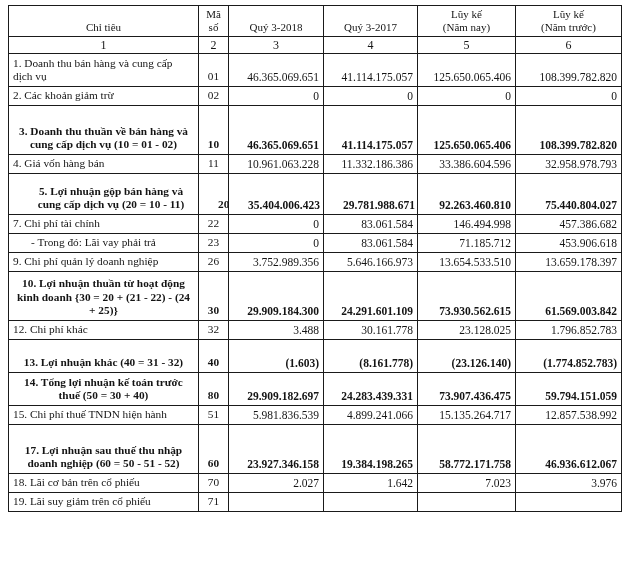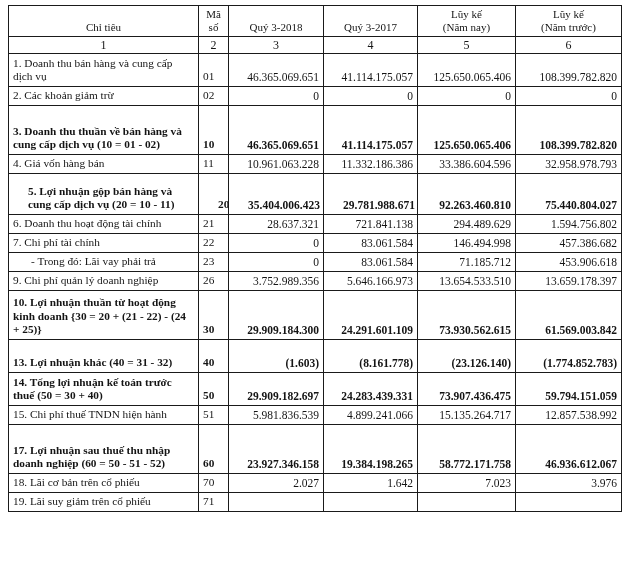--- a/index.html
+++ b/index.html
@@ -66,31 +66,32 @@
   td.label {
     text-align: left;
     padding-left: 8px;
     vertical-align: top;
     margin-left: 17px;
   }
   td.label.sub {
     padding-left: 22px;
   }
   td.code {
+    text-align: center;
     vertical-align: bottom;
   }
   td.num {
     text-align: right;
     vertical-align: bottom;
     white-space: nowrap;
     font-size: 11.5px;
   }
 
   tr.bold td { font-weight: bold; }
-  tr.bold td.label { font-weight: bold; }
+  tr.bold td.label { font-weight: bold; text-align: center; }
 
   
   tr.h1 td { height: 14px; }
   tr.h2 td { height: 28px; }
   tr.h3 td { height: 44px; }
   tr.h4 td { height: 36px; padding-left: 19px; }
 
   .lbl-line { display: block; }
 </style>
 </head>
@@ -168,28 +169,20 @@
         </tr>
         <tr class="h4 bold">
           <td class="label">5. Lợi nhuận gộp bán hàng và cung cấp dịch vụ (20 = 10 - 11)</td>
           <td class="code">20</td>
           <td class="num">35.404.006.423</td>
           <td class="num">29.781.988.671</td>
           <td class="num">92.263.460.810</td>
           <td class="num">75.440.804.027</td>
         </tr>
         <tr class="h1">
-          <td class="label">6. Doanh thu hoạt động tài chính</td>
-          <td class="code">21</td>
-          <td class="num">28.637.321</td>
-          <td class="num">721.841.138</td>
-          <td class="num">294.489.629</td>
-          <td class="num">1.594.756.802</td>
-        </tr>
-        <tr class="h1">
           <td class="label">7. Chi phí tài chính</td>
           <td class="code">22</td>
           <td class="num">0</td>
           <td class="num">83.061.584</td>
           <td class="num">146.494.998</td>
           <td class="num">457.386.682</td>
         </tr>
         <tr class="h1">
           <td class="label sub">- Trong đó: Lãi vay phải trả</td>
           <td class="code">23</td>
@@ -207,31 +200,39 @@
           <td class="num">13.659.178.397</td>
         </tr>
         <tr class="h3 bold">
           <td class="label">10. Lợi nhuận thuần từ hoạt động kinh doanh {30 = 20 + (21 - 22) - (24 + 25)}</td>
           <td class="code">30</td>
           <td class="num">29.909.184.300</td>
           <td class="num">24.291.601.109</td>
           <td class="num">73.930.562.615</td>
           <td class="num">61.569.003.842</td>
         </tr>
+        <tr class="h1">
+          <td class="label">12. Chi phí khác</td>
+          <td class="code">32</td>
+          <td class="num">3.488</td>
+          <td class="num">30.161.778</td>
+          <td class="num">23.128.025</td>
+          <td class="num">1.796.852.783</td>
+        </tr>
         <tr class="h2 bold">
           <td class="label">13. Lợi nhuận khác (40 = 31 - 32)</td>
           <td class="code">40</td>
           <td class="num">(1.603)</td>
           <td class="num">(8.161.778)</td>
           <td class="num">(23.126.140)</td>
           <td class="num">(1.774.852.783)</td>
         </tr>
         <tr class="h2 bold">
           <td class="label">14. Tổng lợi nhuận kế toán trước thuế (50 = 30 + 40)</td>
-          <td class="code">50</td>
+          <td class="code">80</td>
           <td class="num">29.909.182.697</td>
           <td class="num">24.283.439.331</td>
           <td class="num">73.907.436.475</td>
           <td class="num">59.794.151.059</td>
         </tr>
         <tr class="h1">
           <td class="label">15. Chi phí thuế TNDN hiện hành</td>
           <td class="code">51</td>
           <td class="num">5.981.836.539</td>
           <td class="num">4.899.241.066</td>

